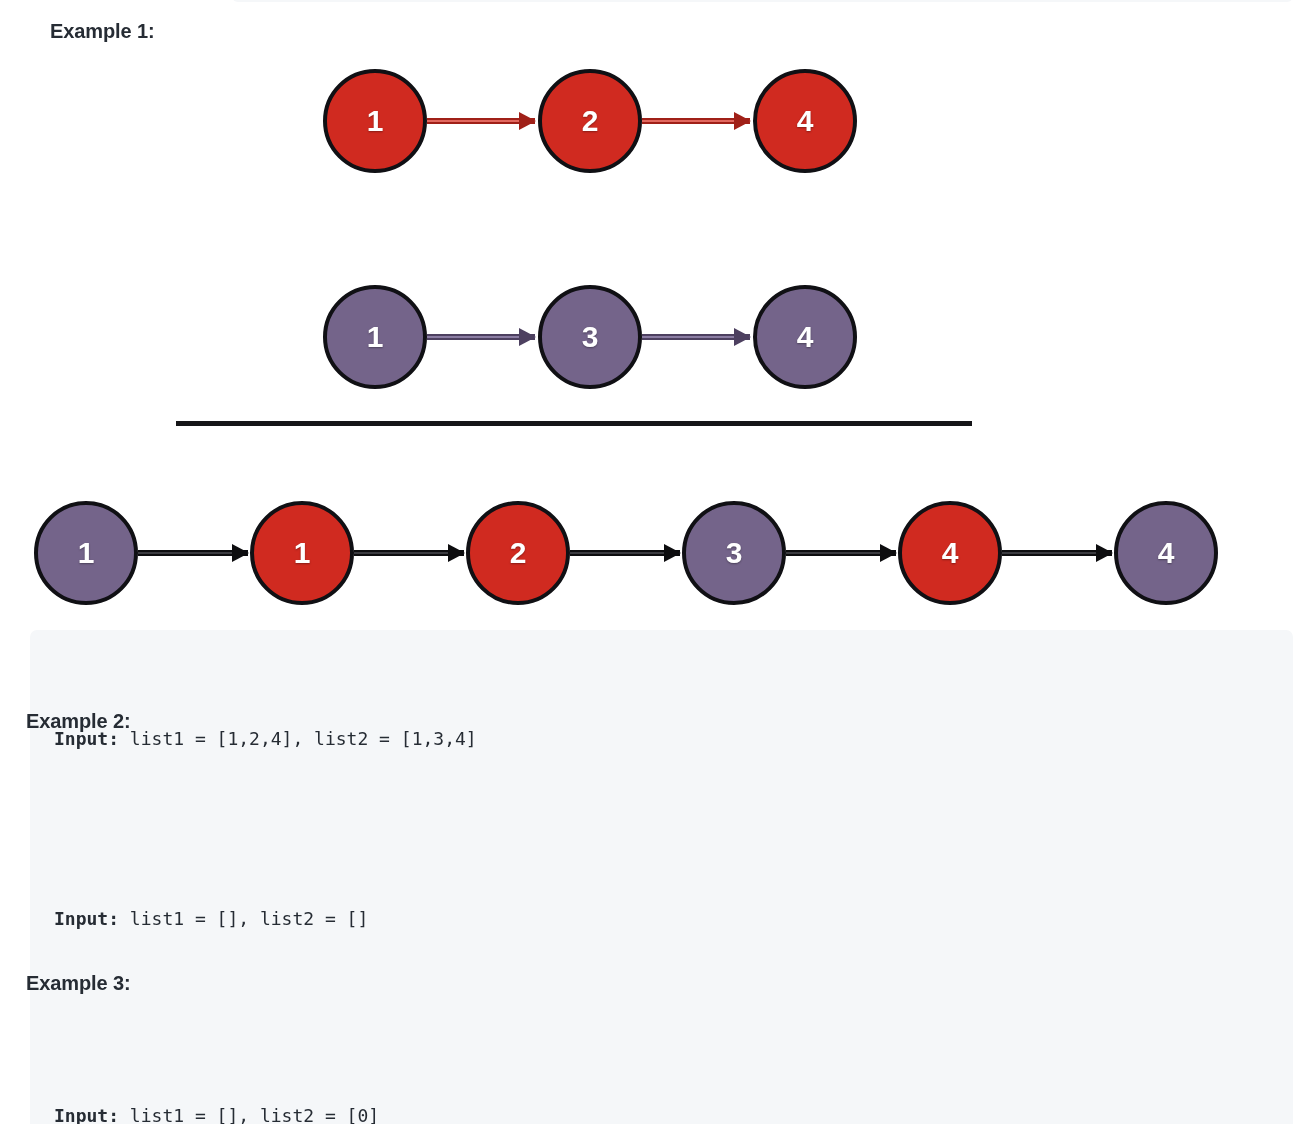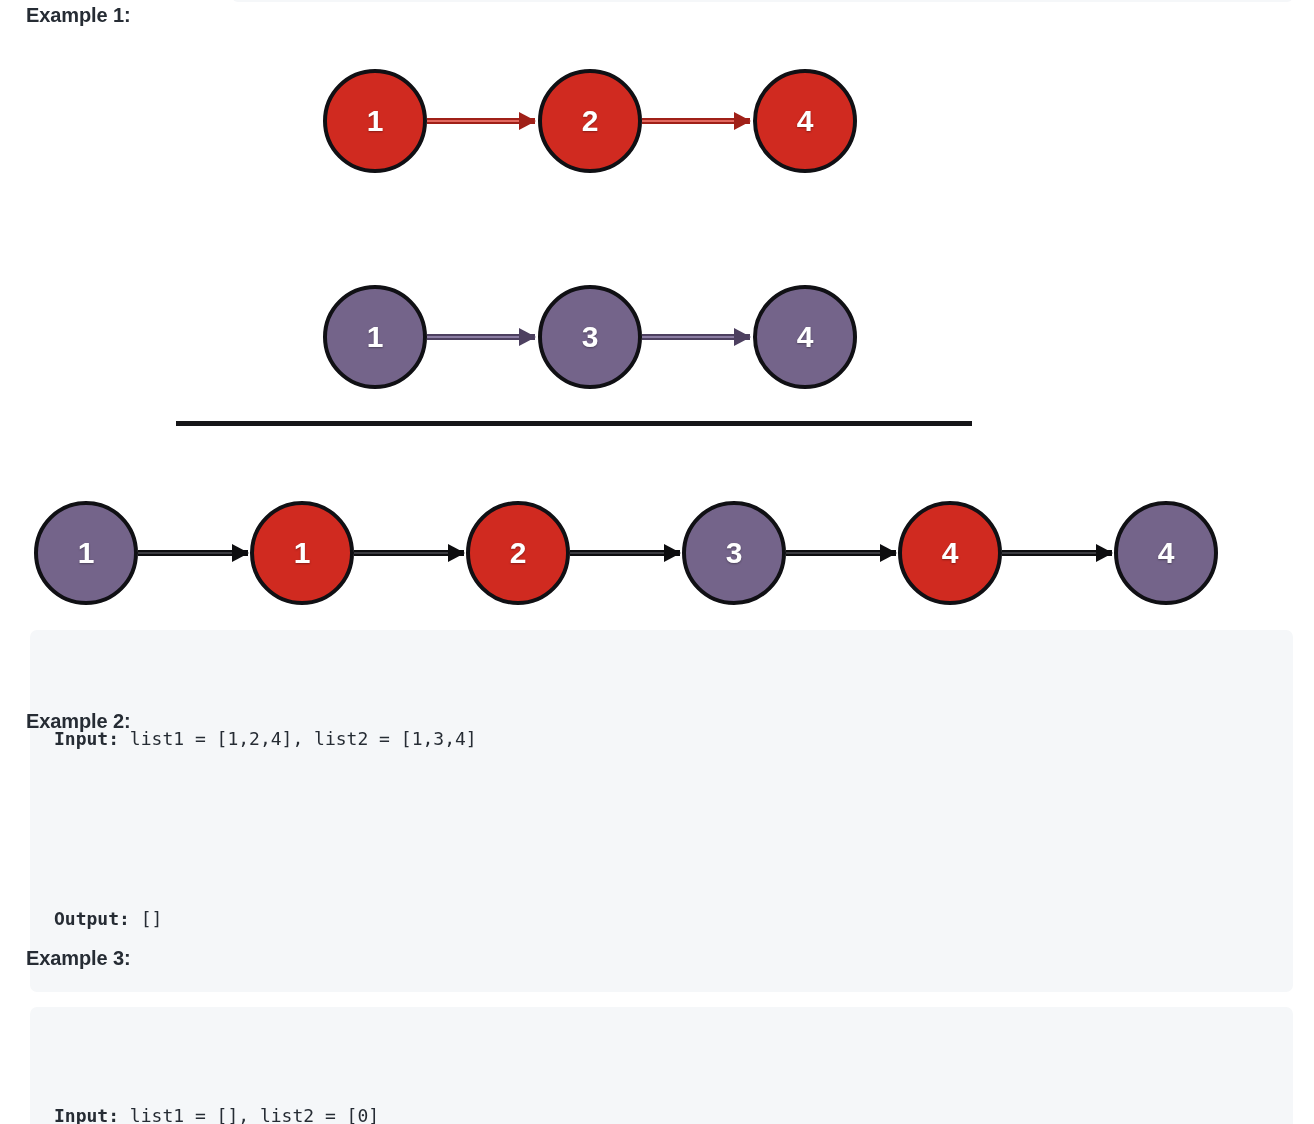--- a/index.html
+++ b/index.html
@@ -29,23 +29,23 @@
 
   .heading {
     position: absolute;
     left: 26px;
     font-size: 20px;
     font-weight: bold;
     letter-spacing: -0.1px;
     color: #262c34;
     white-space: nowrap;
   }
-  .h-ex1 { top: 4px; }
+  .h-ex1 { top: 20px; margin-left: 24px; }
   .h-ex2 { top: 710px; }
-  .h-ex3 { top: 947px; text-align: right; }
+  .h-ex3 { top: 972px; text-align: right; }
 
   
   .codeblock {
     position: absolute;
     left: 30px;
     width: 1263px;
     box-sizing: border-box;
     background: #f5f7f9;
     border-radius: 7px;
     padding: 14px 24px 16px 24px;
@@ -198,20 +198,21 @@
   <div class="node purple" style="left:1114px; top:501px;">4</div>
 </div>
 
 <div class="codeblock cb1">
   <span class="codeline"><span class="klabel">Input:</span><span> list1 = [1,2,4], list2 = [1,3,4]</span></span>
   <span class="codeline"><span class="klabel">Output:</span><span> [1,1,2,3,4,4]</span></span>
 </div>
 
 <div class="heading h-ex2">Example 2:</div>
 <div class="codeblock cb2">
+  <span class="codeline"><span class="klabel">Input:</span><span> list1 = [], list2 = []</span></span>
   <span class="codeline"><span class="klabel">Output:</span><span> []</span></span>
 </div>
 
 <div class="heading h-ex3">Example 3:</div>
 <div class="codeblock cb3">
   <span class="codeline"><span class="klabel">Input:</span><span> list1 = [], list2 = [0]</span></span>
   
 </div>
 
 </body></html>

